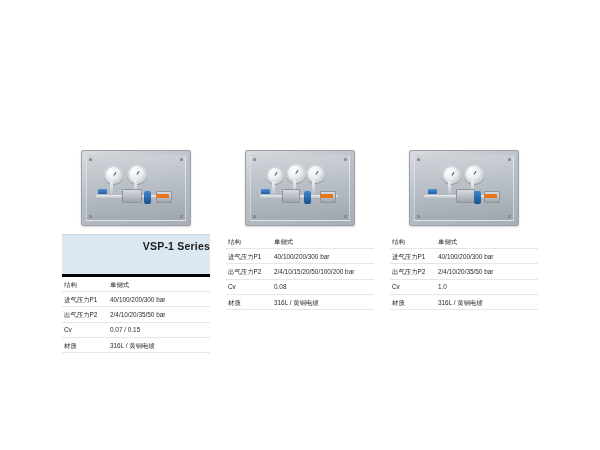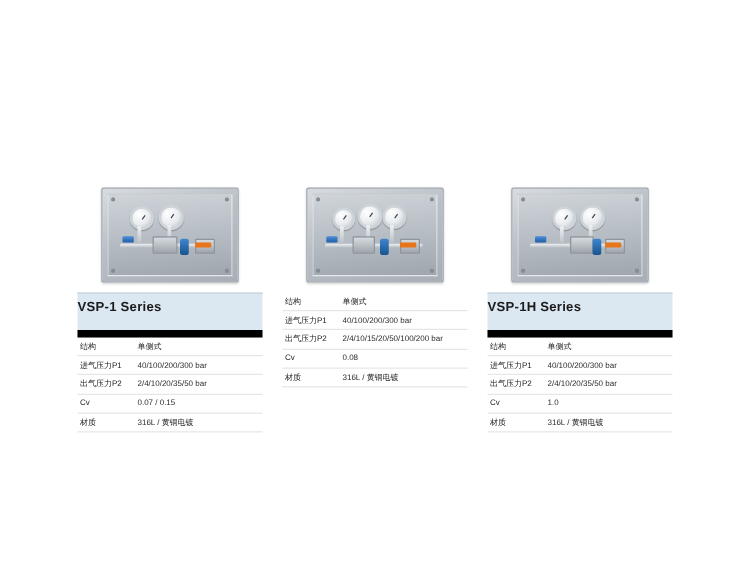--- a/index.html
+++ b/index.html
@@ -100,26 +100,26 @@
   }
   .label-orange {
     position: absolute;
     background: #e8751a;
     border-radius: 1px;
   }
   
   .title-bar {
     background: #dbe7f1;
     border-top: 1px solid #c3d3e0;
-    border-bottom: 6px solid #000000;
-    text-align: left;
+    border-bottom: 3px solid #000000;
+    text-align: right;
     font-size: 10.5px;
     font-weight: bold;
     color: #1b1b1b;
-    padding: 5px 0 12px 0;
+    padding: 5px 0 22px 0;
     letter-spacing: 0.2px;
   }
   table.spec {
     width: 100%;
     border-collapse: collapse;
     font-size: 6.4px;
     color: #222222;
   }
   table.spec tr {
     border-bottom: 1px solid #e3e7ea;
@@ -249,21 +249,20 @@
         <span class="gauge" style="left:54px;top:13px;width:16px;height:16px;"></span>
         <span class="pipe" style="left:14px;top:44px;width:76px;height:3px;"></span>
         <span class="pipe" style="left:38px;top:30px;width:3px;height:14px;"></span>
         <span class="pipe" style="left:61px;top:29px;width:3px;height:15px;"></span>
         <span class="block" style="left:46px;top:38px;width:17px;height:12px;"></span>
         <span class="valve" style="left:18px;top:38px;width:9px;height:5px;"></span>
         <span class="knob" style="left:64px;top:40px;width:7px;height:13px;"></span>
         <span class="block" style="left:74px;top:40px;width:14px;height:10px;"></span>
         <span class="label-orange" style="left:74px;top:43px;width:13px;height:4px;"></span>
       </div>
-      <div class="title-bar">VSP-1H Series</div>
       <table class="spec">
         <tbody>
             <tr>
           <td class="k">结构</td>
           <td class="v">单侧式</td>
         </tr>
         <tr>
           <td class="k">进气压力P1</td>
           <td class="v">40/100/200/300 bar</td>
         </tr>

